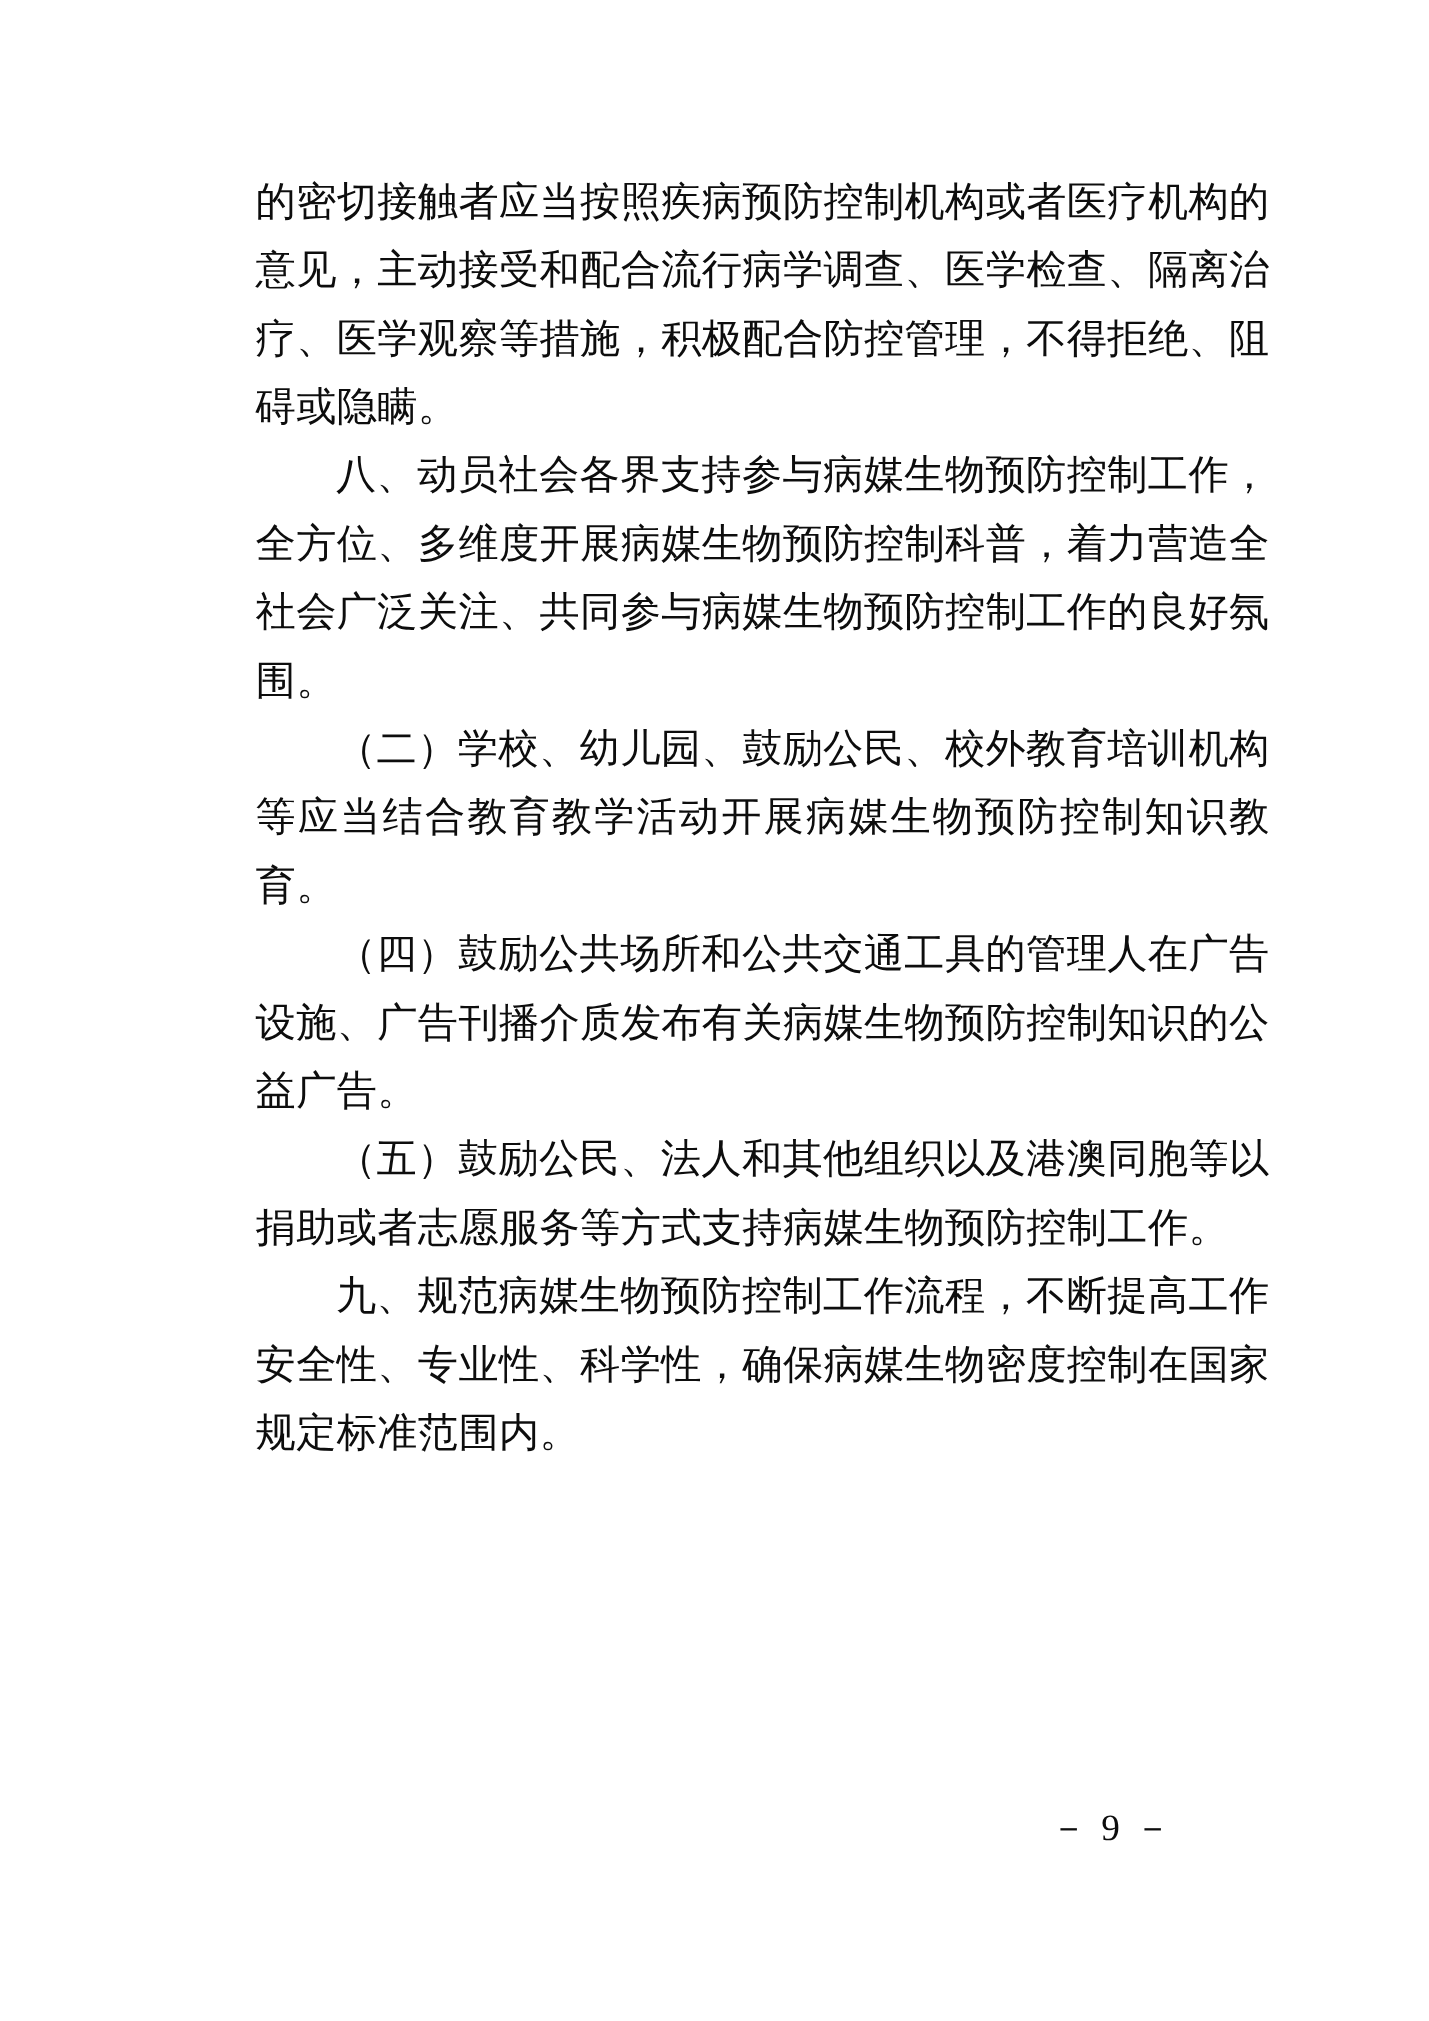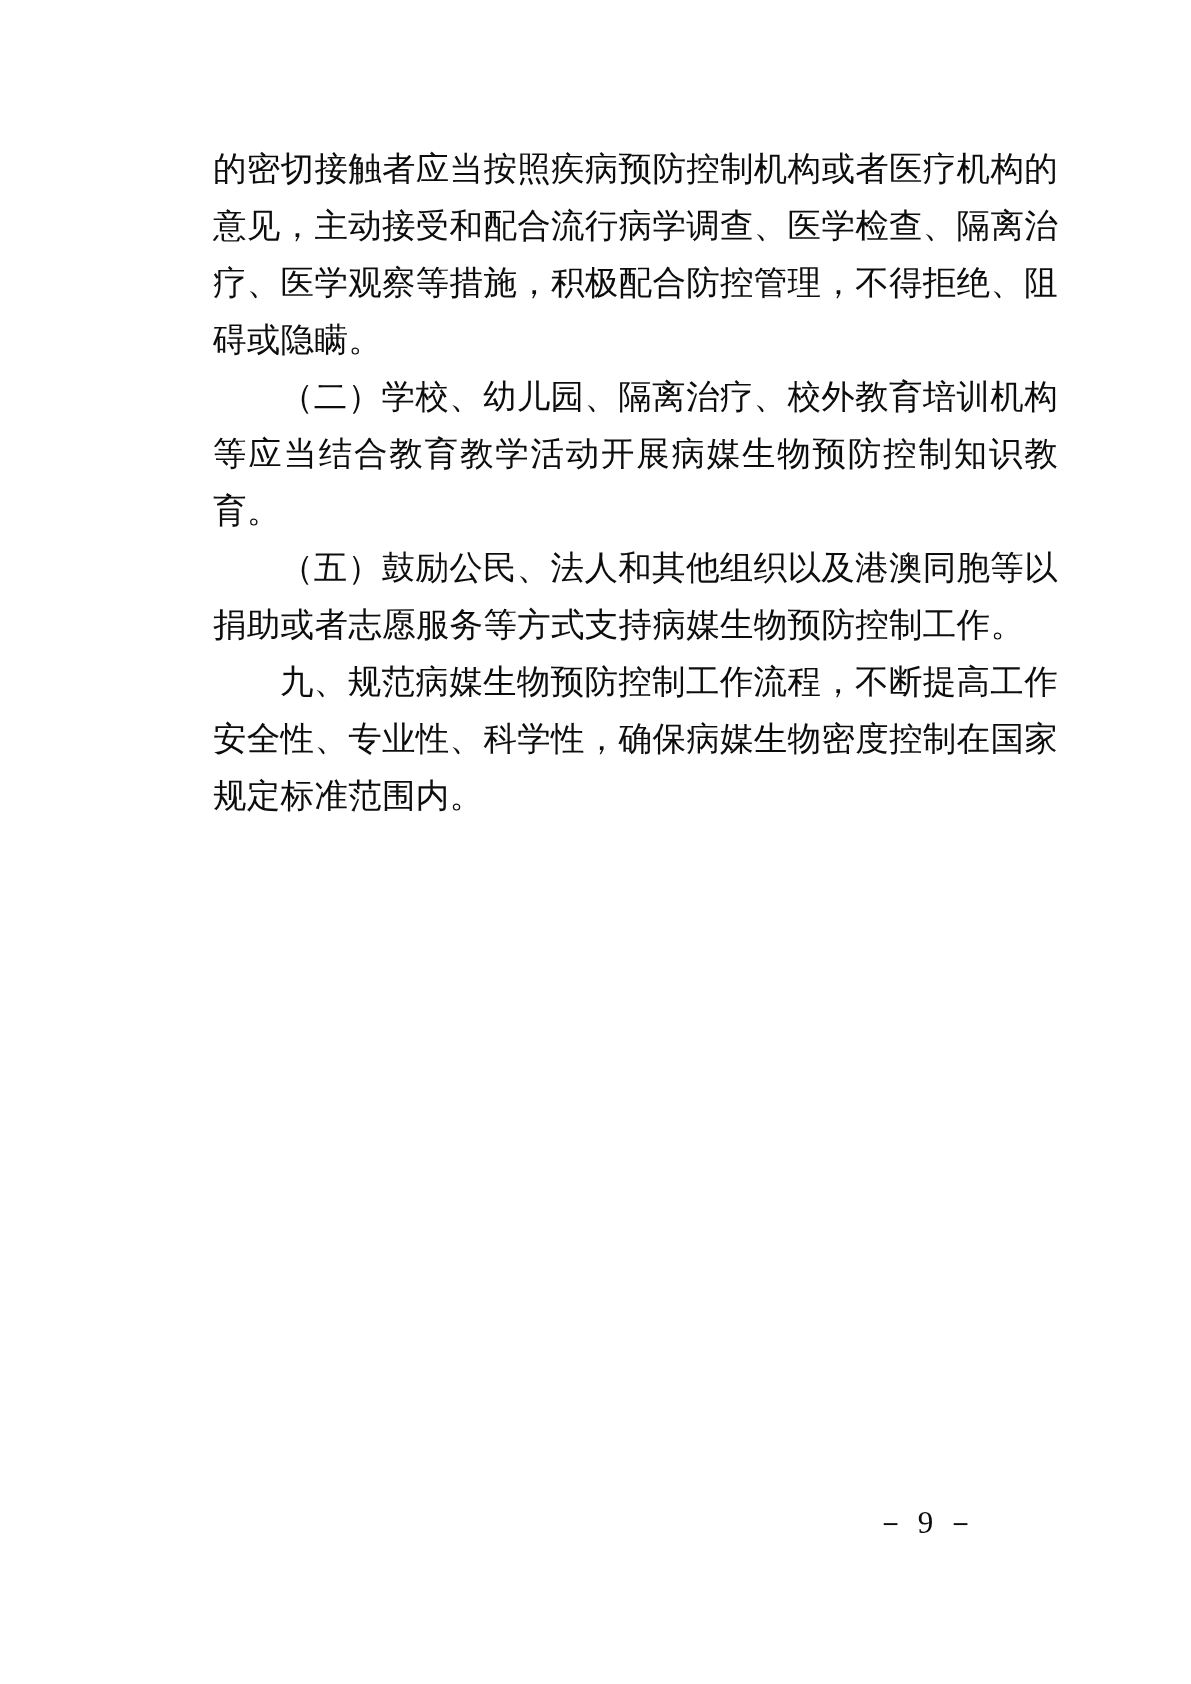--- a/index.html
+++ b/index.html
@@ -48,21 +48,23 @@
     letter-spacing: 2px;
   }
 </style>
 </head>
 <body>
 
 <div class="page">
 
   <div class="content">
     <p class="para">的密切接触者应当按照疾病预防控制机构或者医疗机构的意见，主动接受和配合流行病学调查、医学检查、隔离治疗、医学观察等措施，积极配合防控管理，不得拒绝、阻碍或隐瞒。</p>
-    <p class="para indent">（二）学校、幼儿园、隔离治疗、校外教育培训机构等应当结合教育教学活动开展病媒生物预防控制知识教育。</p>
+    <p class="para indent">八、动员社会各界支持参与病媒生物预防控制工作，全方位、多维度开展病媒生物预防控制科普，着力营造全社会广泛关注、共同参与病媒生物预防控制工作的良好氛围。</p>
+    <p class="para indent">（二）学校、幼儿园、鼓励公民、校外教育培训机构等应当结合教育教学活动开展病媒生物预防控制知识教育。</p>
+    <p class="para indent">（四）鼓励公共场所和公共交通工具的管理人在广告设施、广告刊播介质发布有关病媒生物预防控制知识的公益广告。</p>
     <p class="para indent">（五）鼓励公民、法人和其他组织以及港澳同胞等以捐助或者志愿服务等方式支持病媒生物预防控制工作。</p>
     <p class="para indent">九、规范病媒生物预防控制工作流程，不断提高工作安全性、专业性、科学性，确保病媒生物密度控制在国家规定标准范围内。</p>
 
   </div>
 
   <div class="footer">－ 9 －</div>
 
 </div>
 
 </body></html>

